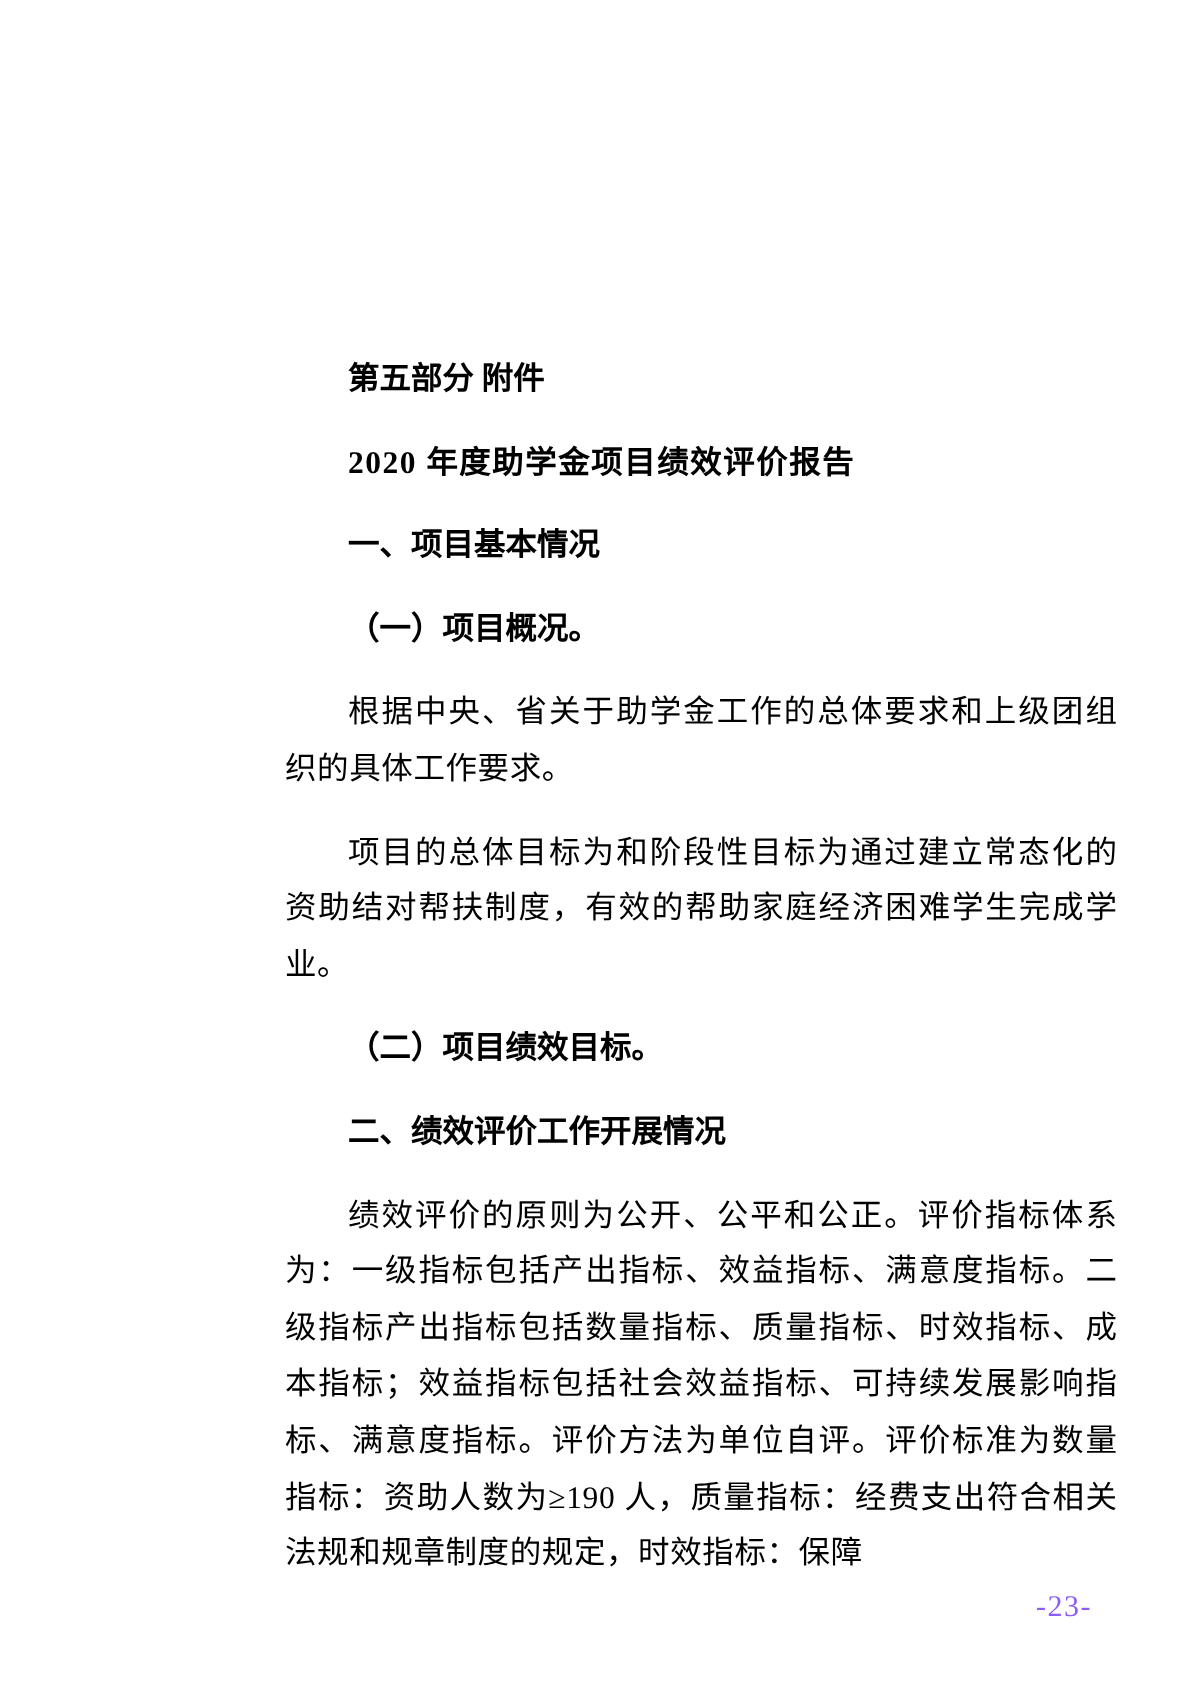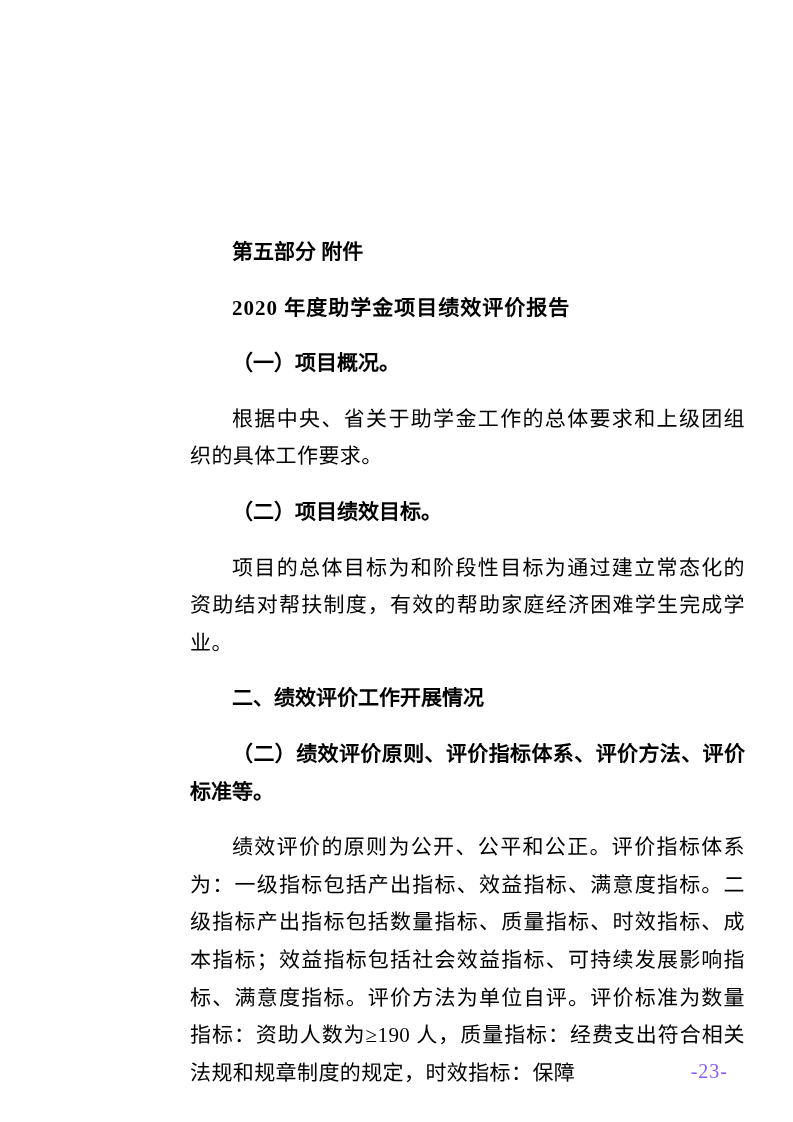--- a/index.html
+++ b/index.html
@@ -54,33 +54,33 @@
 </head>
 <body>
 
 <div class="page">
   <div class="content">
 
     <div class="block bold indent">第五部分 附件</div>
 
     <div class="block bold title">2020 年度助学金项目绩效评价报告</div>
 
+    <div class="block bold indent">一、项目基本情况</div>
 
     <div class="block bold indent">（一）项目概况。</div>
 
     <div class="block para indent">根据中央、省关于助学金工作的总体要求和上级团组织的具体工作要求。</div>
 
+    <div class="block para indent">项目的总体目标为和阶段性目标为通过建立常态化的资助结对帮扶制度，有效的帮助家庭经济困难学生完成学业。</div>
+
     <div class="block bold indent">（二）项目绩效目标。</div>
-
-    <div class="block para indent">项目的总体目标为和阶段性目标为通过建立常态化的资助结对帮扶制度，有效的帮助家庭经济困难学生完成学业。</div>
 
     <div class="block bold indent">二、绩效评价工作开展情况</div>
 
 
 
-    <div class="block bold indent">（二）绩效评价原则、评价指标体系、评价方法、评价标准等。</div>
 
     <div class="block para indent">绩效评价的原则为公开、公平和公正。评价指标体系为：一级指标包括产出指标、效益指标、满意度指标。二级指标产出指标包括数量指标、质量指标、时效指标、成本指标；效益指标包括社会效益指标、可持续发展影响指标、满意度指标。评价方法为单位自评。评价标准为数量指标：资助人数为≥190 人，质量指标：经费支出符合相关法规和规章制度的规定，时效指标：保障</div>
 
   </div>
 
   <div class="page-number">-23-</div>
 </div>
 
 </body></html>

